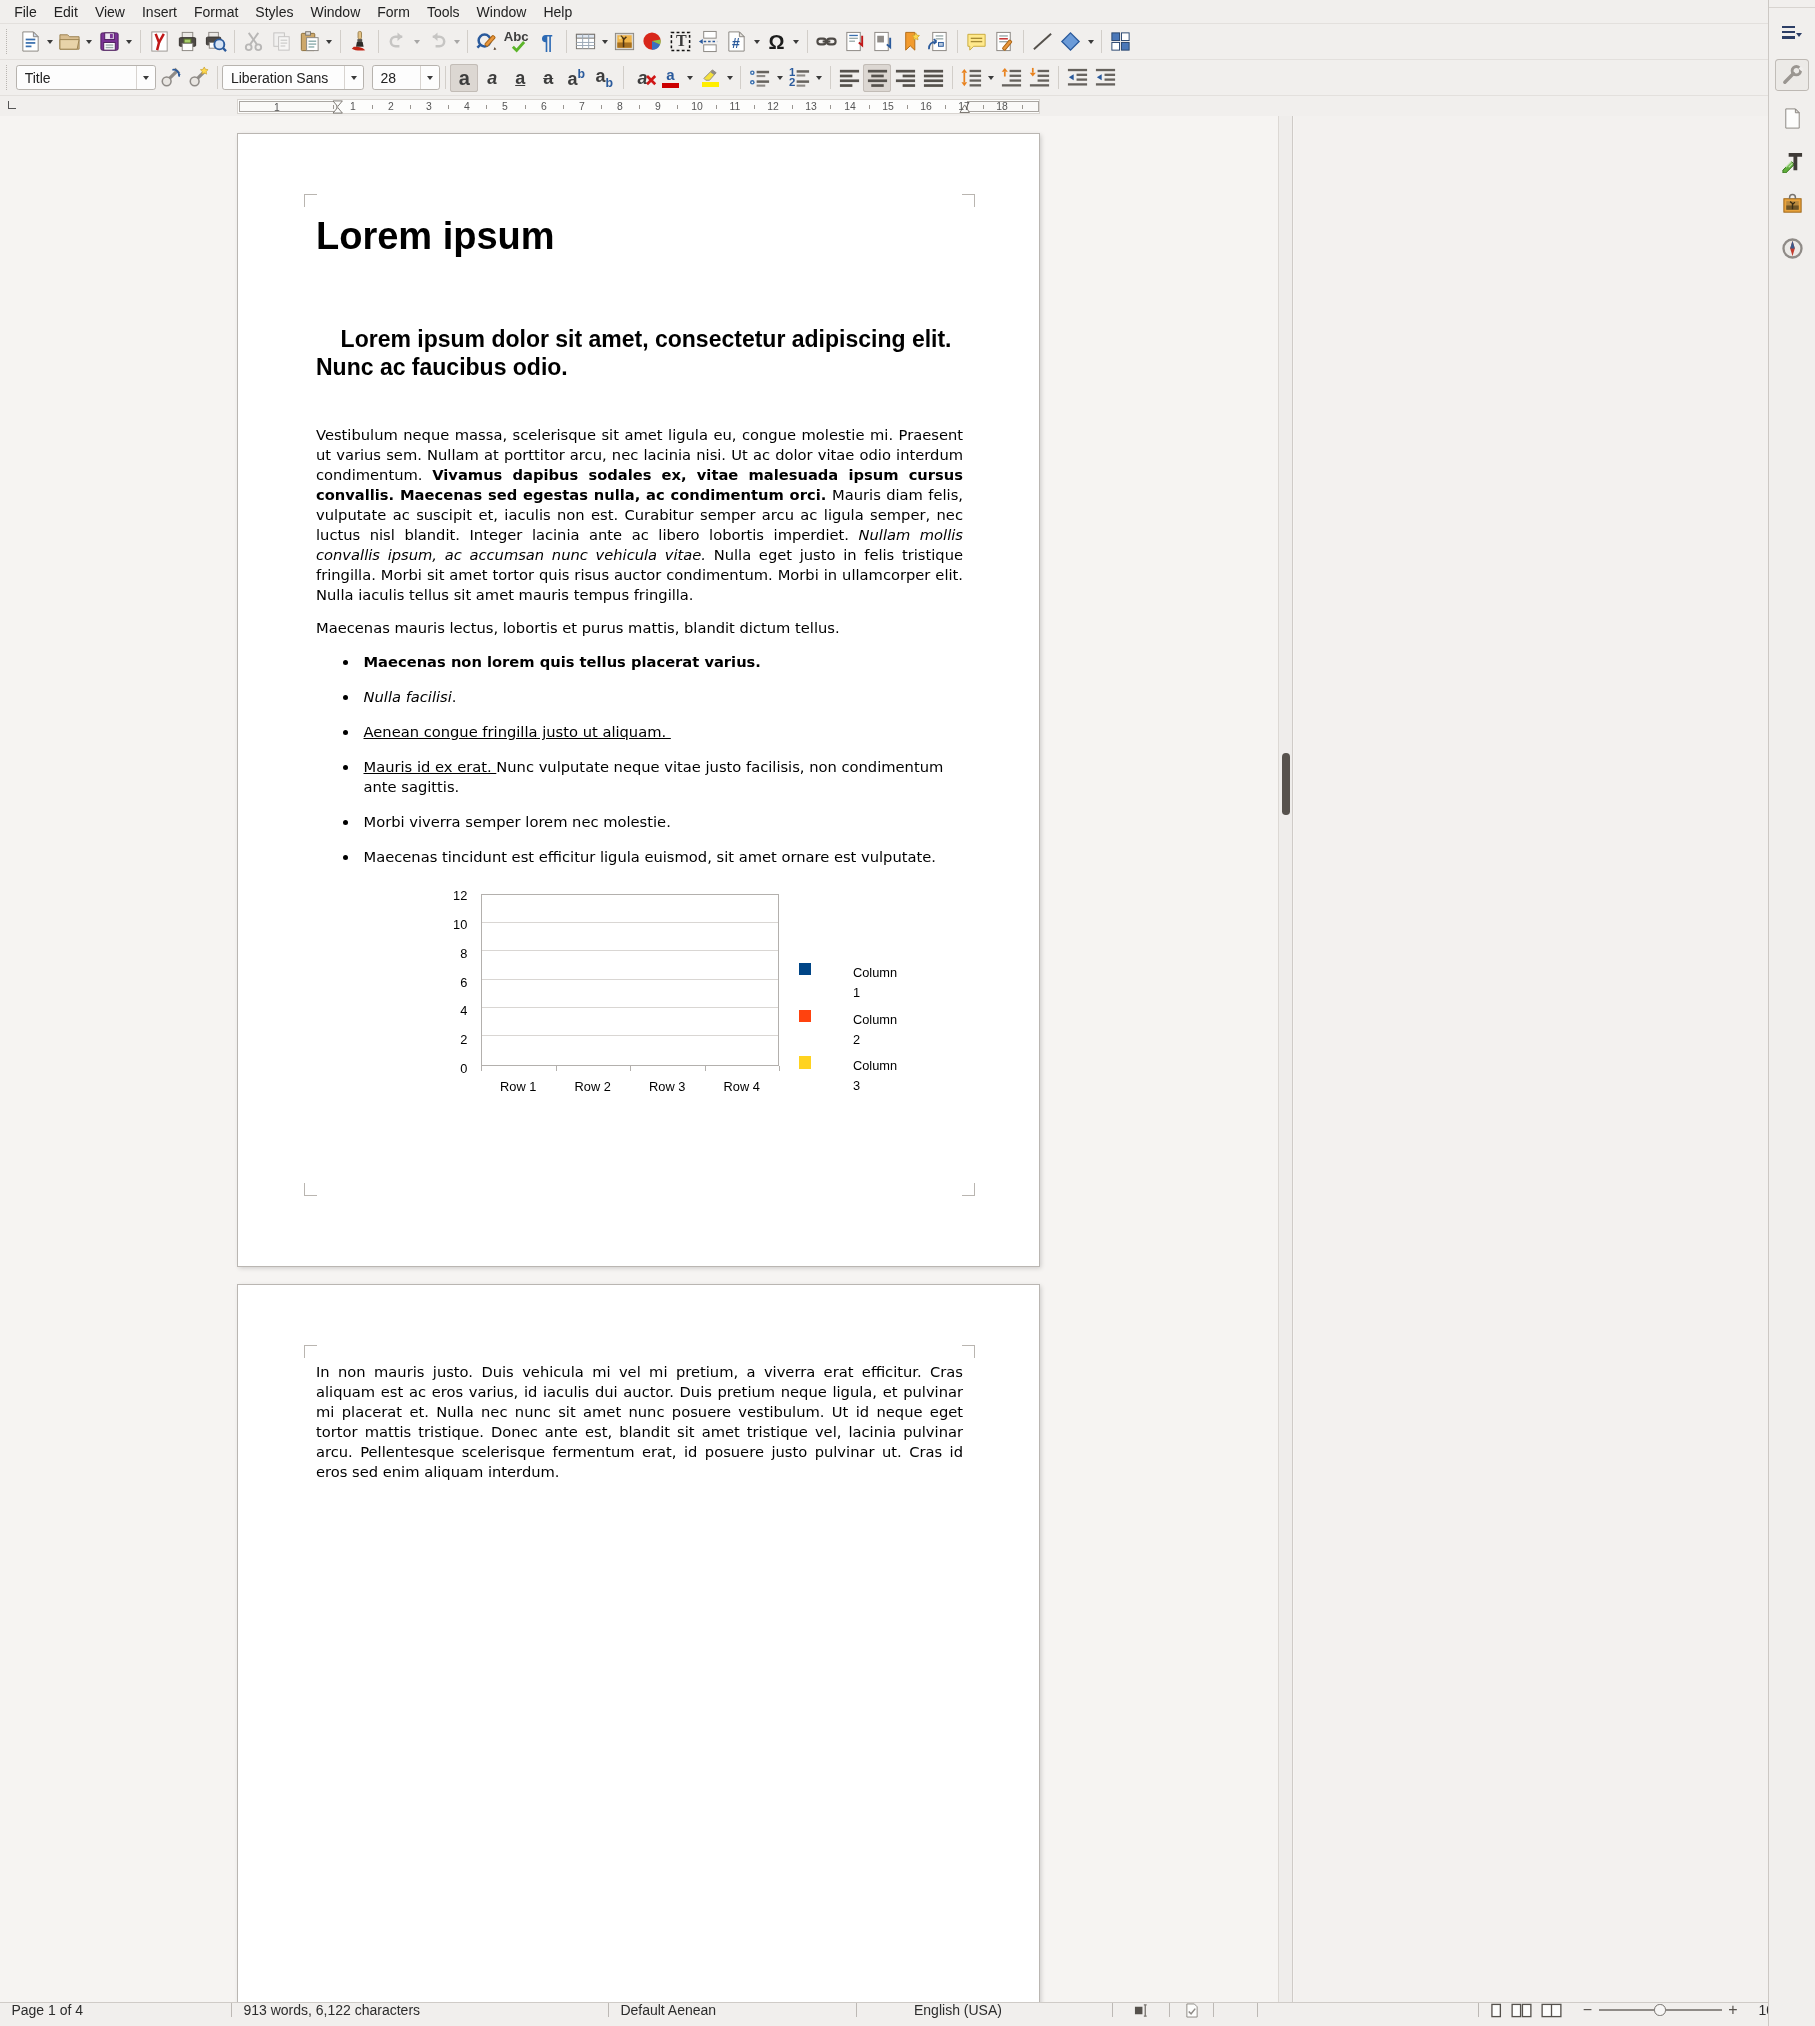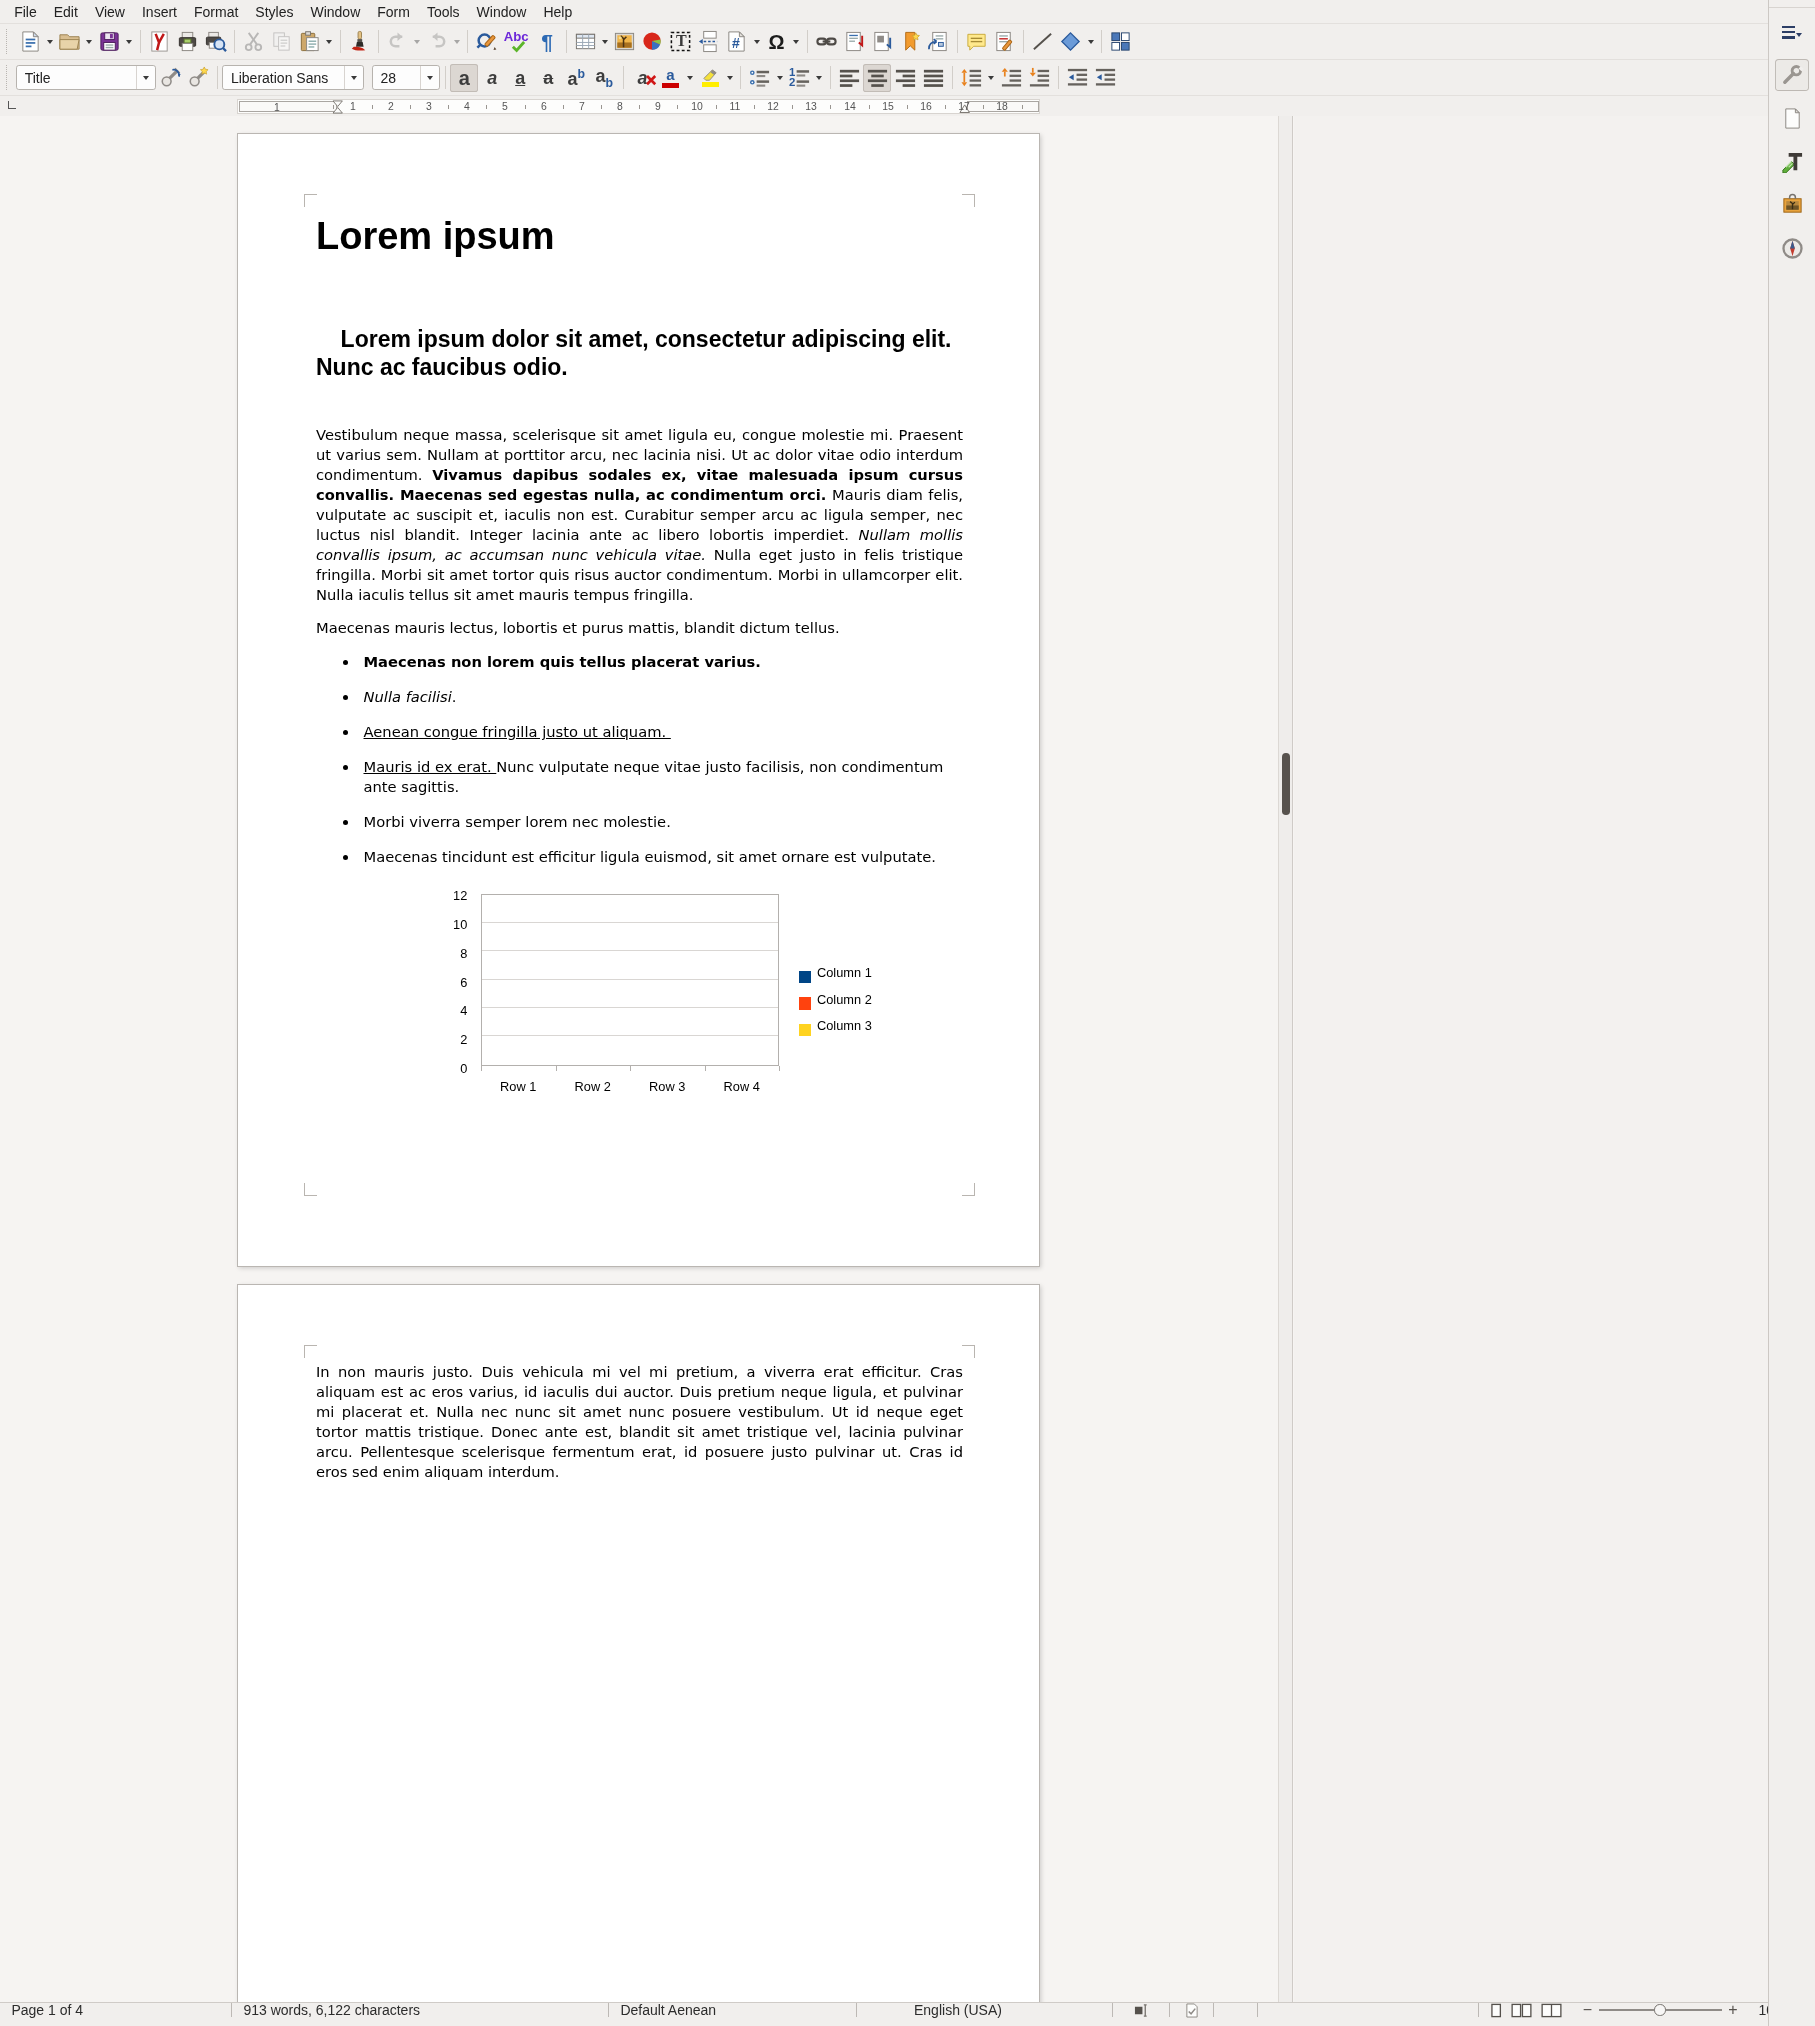--- a/index.html
+++ b/index.html
@@ -58,21 +58,21 @@
   .groups{position:absolute;left:0;top:0;width:100%;height:100%;display:flex;align-items:flex-end;}
   .ggrp{flex:1;display:flex;justify-content:center;align-items:flex-end;}
   .bar{width:20px;}
   .yax{position:absolute;left:0;top:9.5px;width:36px;height:172px;}
   .ylab{position:absolute;right:0;width:36px;text-align:right;padding-right:5.7px;}
   .xlabs{position:absolute;left:44px;top:193px;width:298px;display:flex;}
   .xlabs span{flex:1;text-align:center;}
   .xticks{position:absolute;left:44px;top:182px;width:298px;height:4.7px;}
   .xticks i{position:absolute;top:0;width:0.9px;height:4.7px;background:#b3b0ad;}
   .legend{position:absolute;left:362px;top:79px;}
-  .lgrow{display:flex;align-items:flex-end;margin-bottom:6.6px;}
+  .lgrow{display:flex;align-items:flex-start;margin-bottom:6.6px;gap:36px;}
   .lgsw{width:12.3px;height:12.3px;margin-right:5.7px;flex:none;}
   
   .sstrip{position:absolute;left:1768px;top:0;bottom:0;width:47px;background:#f1efed;border-left:0.9px solid #ccc8c4;display:flex;flex-direction:column;align-items:center;}
   .sstrip .topline{width:100%;height:7.6px;border-bottom:0.9px solid #d8d4d0;margin-bottom:13.2px;}
   .sbi{width:34px;height:32px;display:flex;align-items:center;justify-content:center;margin-bottom:11.4px;border-radius:3.8px;}
   .sbi.on{box-shadow:inset 0 0 0 0.9px #bdb8b3;background:#eceae7;}
   
   .statusbar{height:15px;display:flex;align-items:center;background:#f1efed;border-top:0.9px solid #cfcbc7;font-size:14px;color:#2c2c2c;}
   .sz{height:100%;display:flex;align-items:center;padding:0 11.4px;border-right:0.9px solid #bdb9b5;white-space:nowrap;}
   .sz.noline{border-right:none;}
@@ -232,21 +232,21 @@
       <svg class="ic" viewBox="0 0 24 24">
         <circle cx="10" cy="11" r="6.2" fill="none" stroke="#2a5a9c" stroke-width="2.6"></circle>
         <line x1="5.5" y1="15.5" x2="2.5" y2="18.5" stroke="#2a5a9c" stroke-width="2.6"></line>
         <rect x="14.2" y="5" width="3.6" height="13" rx="1" fill="#e8963c" stroke="#a96413" transform="rotate(42 16 11)"></rect>
         <path d="M20.5 17.8l1.8 2.6-3 .4z" fill="#5a4632"></path>
       </svg>
     </span>
 
   <span class="tb w">
     <span style="position:relative;display:block;width:26.5px;height:23px;">
-      <span class="glyph" style="position:absolute;left:0;top:0;font-size:13.2px;color:#6d28d9;">Abc</span>
+      <span class="glyph" style="position:absolute;left:0;top:0;font-size:13.2px;color:#404040;">Abc</span>
       <svg viewBox="0 0 16 12" style="position:absolute;left:7.6px;top:11.4px;width:15px;height:11.4px;">
           <path d="M2 6l4 4 8-9" stroke="#5cb52a" stroke-width="3" fill="none"></path>
         </svg>
     </span>
   </span>
 
   <span class="tb">
       <span class="glyph" style="font-size:21px;color:#2d6ab4;">¶</span>
     </span>
 

